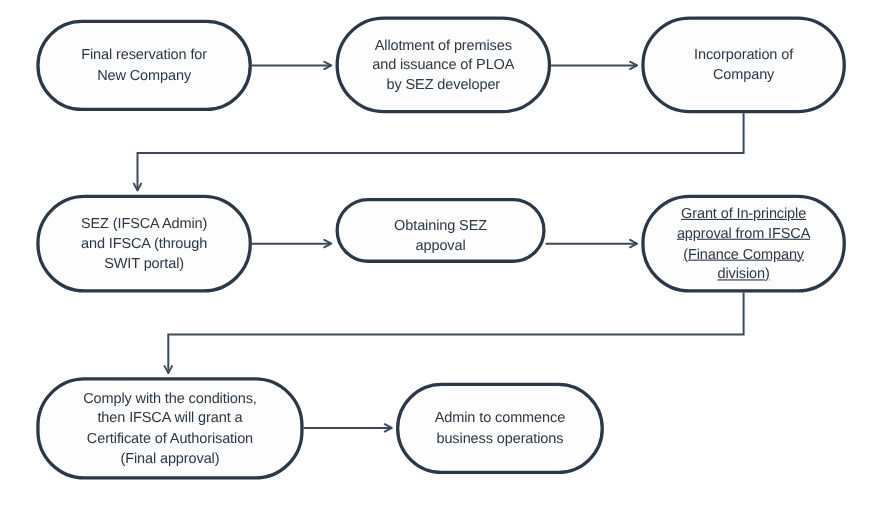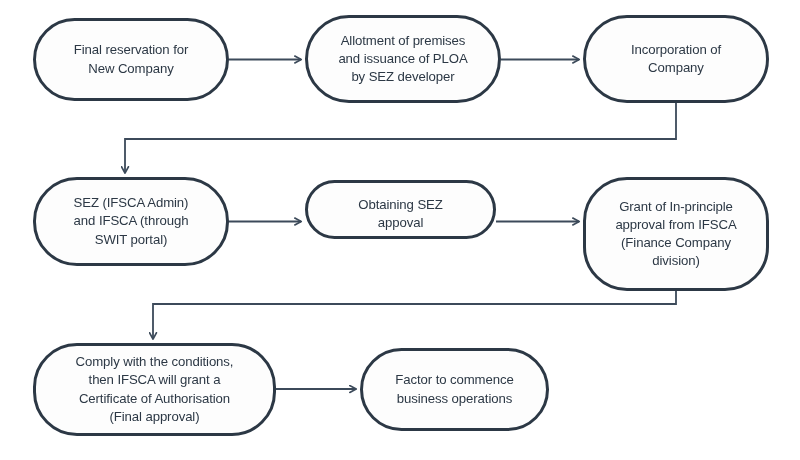--- a/index.html
+++ b/index.html
@@ -48,21 +48,21 @@
     display: block;
     white-space: pre-line;
   }
   
   #node-1 { left: 33px;  top: 18px;  width: 196px; height: 83px; }
   #node-2 { left: 305px; top: 15px;  width: 196px; height: 88px; }
   #node-3 { left: 583px; top: 15px;  width: 186px; height: 88px; align-items: center; }
   
   #node-4 { left: 33px;  top: 177px; width: 196px; height: 89px; }
   #node-5 { left: 305px; top: 180px; width: 191px; height: 59px; align-items: flex-end; }
-  #node-6 { left: 583px; top: 177px; width: 186px; height: 114px; }
+  #node-6 { left: 583px; top: 177px; width: 186px; height: 89px; text-decoration: underline; }
   
   #node-7 { left: 33px;  top: 343px; width: 243px; height: 93px; }
   #node-8 { left: 360px; top: 348px; width: 189px; height: 83px; }
 </style>
 </head>
 <body>
 
 <div id="flowchart-canvas">
 
   <svg id="connector-layer" viewBox="0 0 800 460" width="800" height="460" xmlns="http://www.w3.org/2000/svg">
@@ -122,17 +122,17 @@
   </div>
 
   <div class="node" id="node-7">
     <span class="node-label">Comply with the conditions,
 then IFSCA will grant a
 Certificate of Authorisation
 (Final approval)</span>
   </div>
 
   <div class="node" id="node-8">
-    <span class="node-label">Factor to commence
+    <span class="node-label">Admin to commence
 business operations</span>
   </div>
 
 </div>
 
 </body></html>

